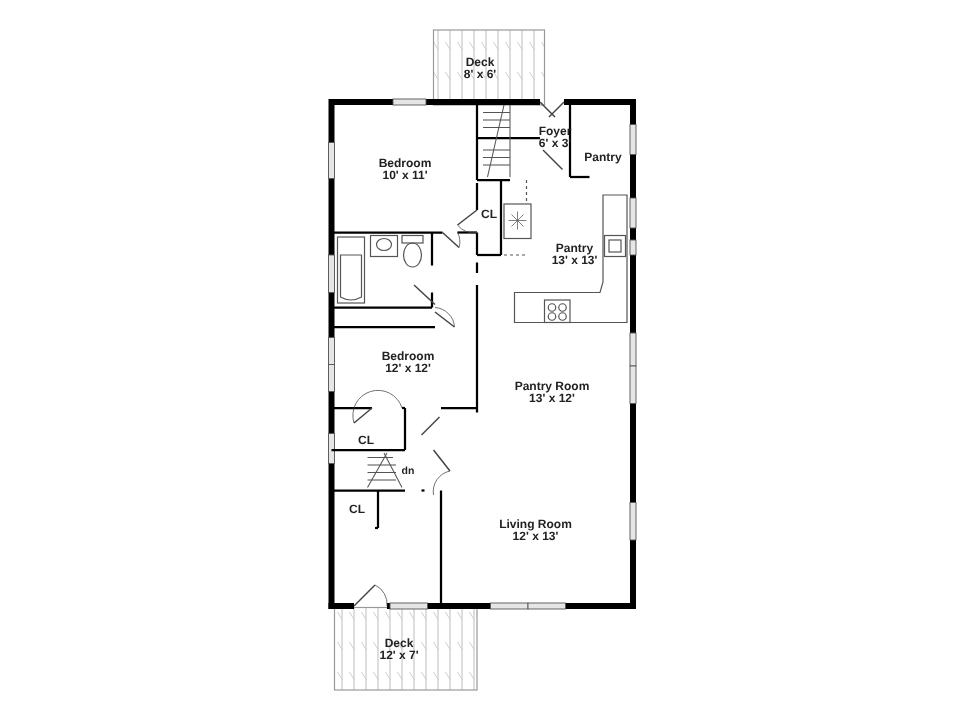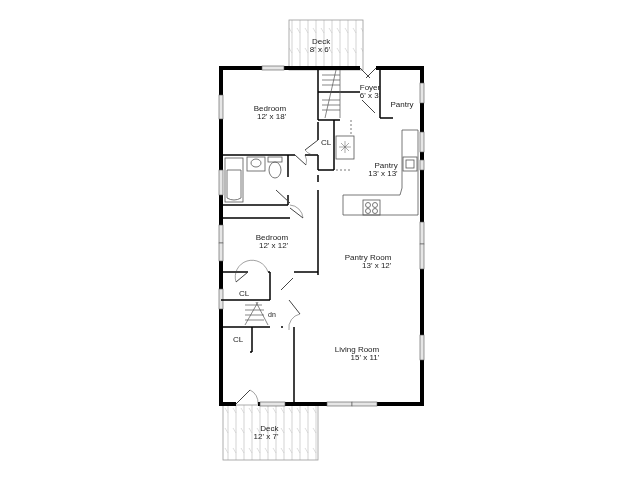--- a/index.html
+++ b/index.html
@@ -1,20 +1,20 @@
 <!DOCTYPE html>
 <html><head>
 <meta charset="utf-8">
 <style>
   html, body { margin:0; padding:0; background:#ffffff; }
   body { width:640px; height:480px; position:relative; overflow:hidden;
          font-family:"Liberation Sans", sans-serif; }
   #plan { position:absolute; left:0; top:0; }
   .lbl { position:absolute; font-family:"Liberation Sans", sans-serif; font-size:8px; color:#222;
-         text-align:right; line-height:8px; white-space:nowrap; transform:translateX(-50%); }
+         text-align:center; line-height:8px; white-space:nowrap; transform:translateX(-50%);font-weight:bold; }
   .lbl .dim { display:block; }
   .small { font-size:7px; }
 </style>
 </head>
 <body>
 
 <svg id="plan" width="640" height="480" viewBox="0 0 640 480" xmlns="http://www.w3.org/2000/svg">
   <defs>
     <pattern id="hatch" width="8" height="20" patternUnits="userSpaceOnUse">
       <line x1="4" y1="0" x2="4" y2="20" stroke="#c8c8c8" stroke-width="0.8"></line>
@@ -161,21 +161,21 @@
     <ellipse cx="275" cy="170" rx="6" ry="8"></ellipse>
   </g>
 </svg>
 
 <div class="lbl" style="left:320px;top:38px;">
   <span>Deck</span>
   <span class="dim">8' x 6'</span>
 </div>
 <div class="lbl" style="left:270px;top:105px;">
   <span>Bedroom</span>
-  <span class="dim">12' x 18'</span>
+  <span class="dim">10' x 11'</span>
 </div>
 <div class="lbl" style="left:370px;top:84px;">
   <span>Foyer</span>
   <span class="dim">6' x 3'</span>
 </div>
 <div class="lbl" style="left:402px;top:101px;">
   <span>Pantry</span>
 </div>
 <div class="lbl" style="left:383px;top:162px;">
   <span>Pantry</span>
@@ -184,21 +184,21 @@
 <div class="lbl" style="left:272px;top:234px;">
   <span>Bedroom</span>
   <span class="dim">12' x 12'</span>
 </div>
 <div class="lbl" style="left:368px;top:254px;">
   <span>Pantry Room</span>
   <span class="dim">13' x 12'</span>
 </div>
 <div class="lbl" style="left:357px;top:346px;">
   <span>Living Room</span>
-  <span class="dim">15' x 11'</span>
+  <span class="dim">12' x 13'</span>
 </div>
 <div class="lbl" style="left:266px;top:425px;">
   <span>Deck</span>
   <span class="dim">12' x 7'</span>
 </div>
 
 <div class="lbl" style="left:326px;top:139px;">CL</div>
 <div class="lbl" style="left:244px;top:290px;">CL</div>
 <div class="lbl" style="left:238px;top:336px;">CL</div>
 

